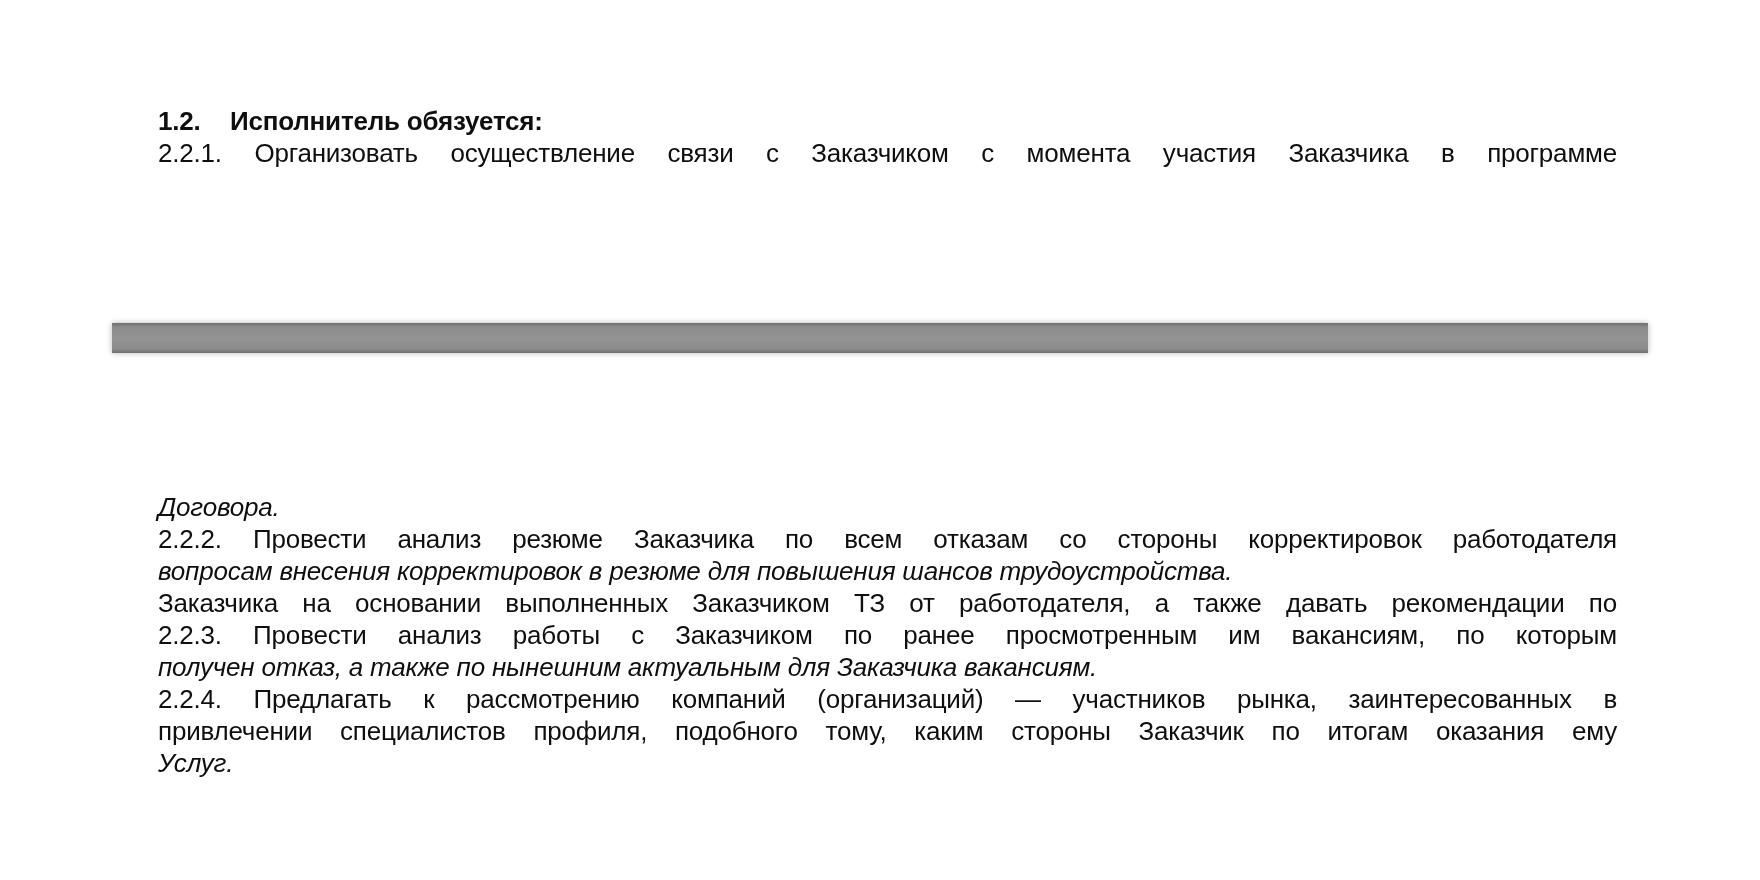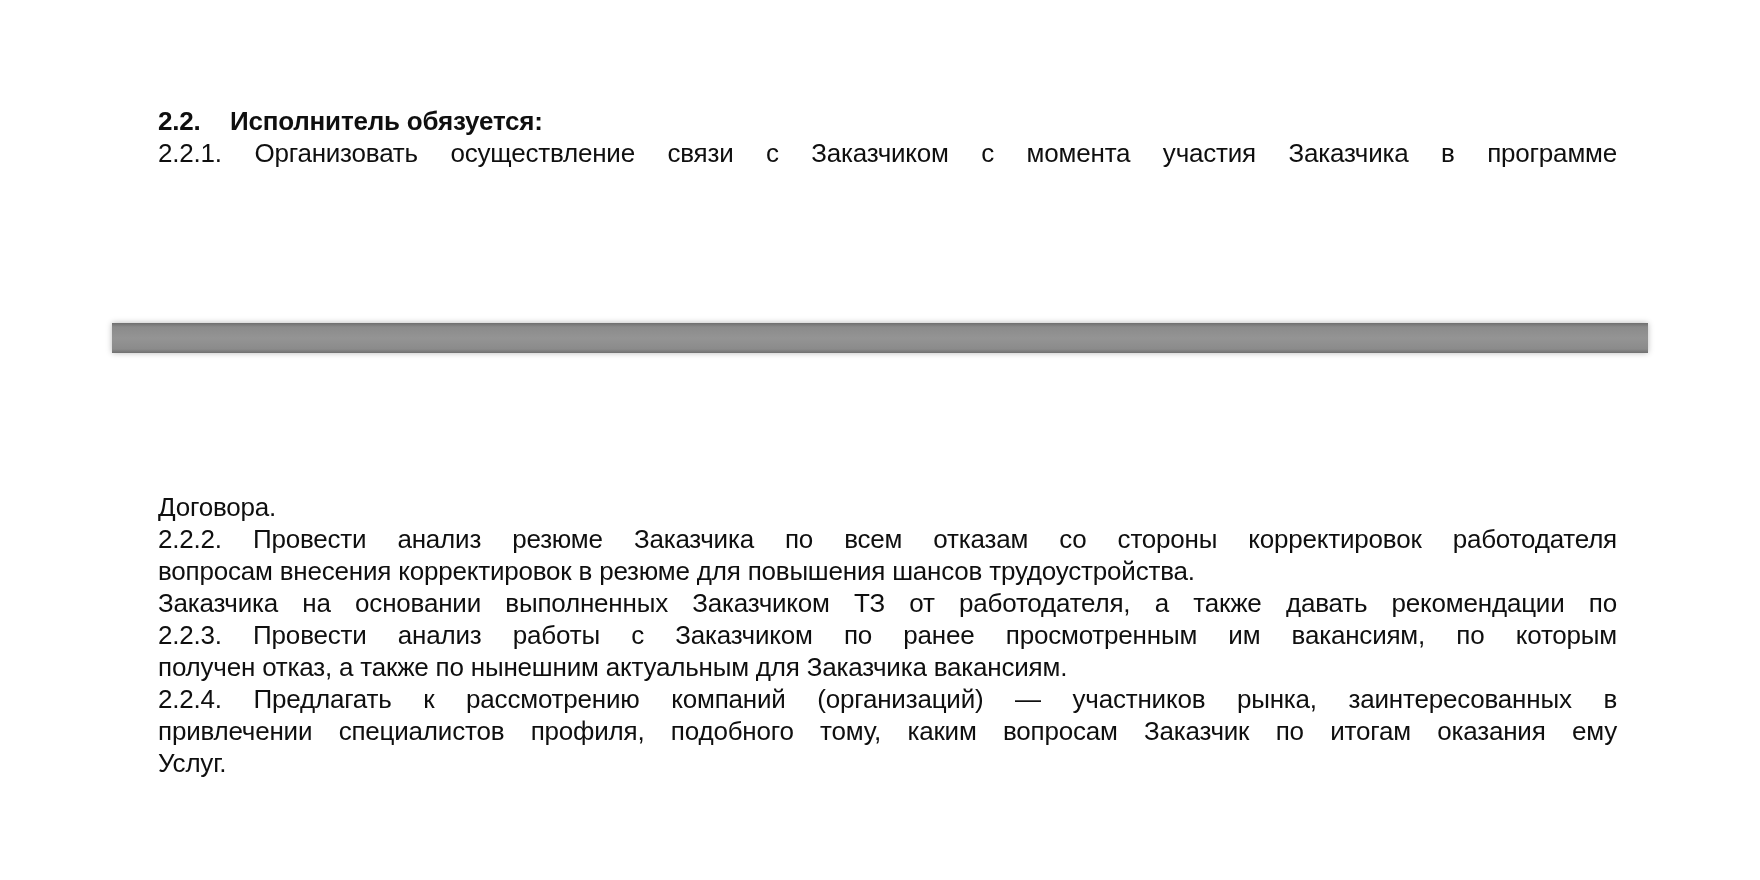--- a/index.html
+++ b/index.html
@@ -25,21 +25,21 @@
   }
   #block-page1 { top: 105px; }
   #block-page2 { top: 491px; }
   .line {
     width: 100%;
     text-align: justify;
     text-justify: inter-word;
     white-space: normal;
   }
   .line.justified { text-align-last: justify; }
-  .line.flush { text-align-last: left; }
+  .line.flush { text-align-last: left; font-style: italic; }
   .heading-line {
     font-weight: bold;
     text-align: left;
   }
   .heading-num {
     display: inline-block;
     width: 72px;
   }
   .page-separator {
     position: absolute;
@@ -56,32 +56,32 @@
     box-shadow: 0 0 6px rgba(0,0,0,0.28);
   }
 </style>
 </head>
 <body>
 
 <div>
 
   <div class="text-column" id="block-page1">
     <div class="line heading-line">
-      <span class="heading-num">2.2.</span><span>Исполнитель обязуется:</span>
+      <span class="heading-num">1.2.</span><span>Исполнитель обязуется:</span>
     </div>
     <div class="line justified">2.2.1. Организовать осуществление связи с Заказчиком с момента участия Заказчика в программе</div>
   </div>
 
   <div class="page-separator"></div>
 
   <div class="text-column" id="block-page2">
     <div class="line flush">Договора.</div>
     <div class="line justified">2.2.2. Провести анализ резюме Заказчика по всем отказам со стороны корректировок работодателя</div>
     <div class="line flush">вопросам внесения корректировок в резюме для повышения шансов трудоустройства.</div>
     <div class="line justified">Заказчика на основании выполненных Заказчиком ТЗ от работодателя, а также давать рекомендации по</div>
     <div class="line justified">2.2.3. Провести анализ работы с Заказчиком по ранее просмотренным им вакансиям, по которым</div>
     <div class="line flush">получен отказ, а также по нынешним актуальным для Заказчика вакансиям.</div>
     <div class="line justified">2.2.4. Предлагать к рассмотрению компаний (организаций) — участников рынка, заинтересованных в</div>
-    <div class="line justified">привлечении специалистов профиля, подобного тому, каким вопросам Заказчик по итогам оказания ему</div>
+    <div class="line justified">привлечении специалистов профиля, подобного тому, каким стороны Заказчик по итогам оказания ему</div>
     <div class="line flush">Услуг.</div>
   </div>
 
 </div>
 
 </body></html>

